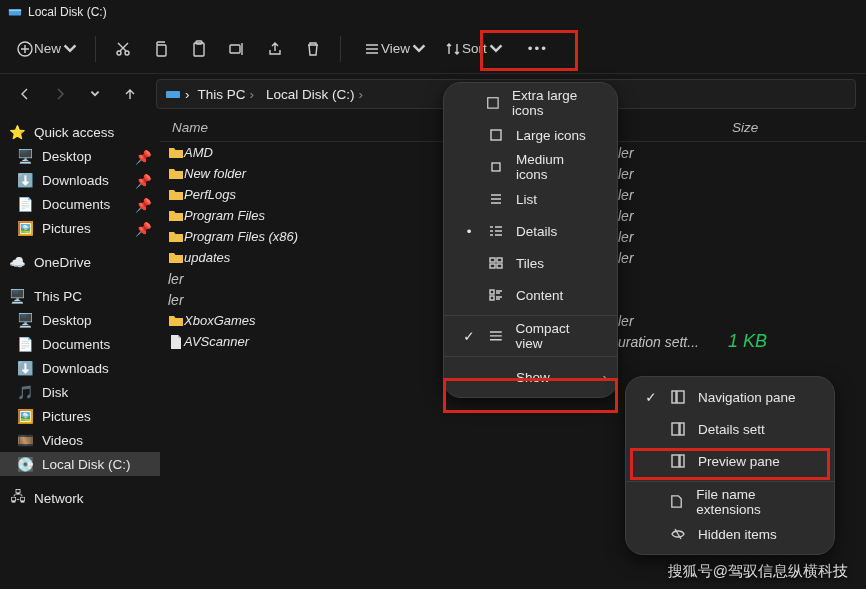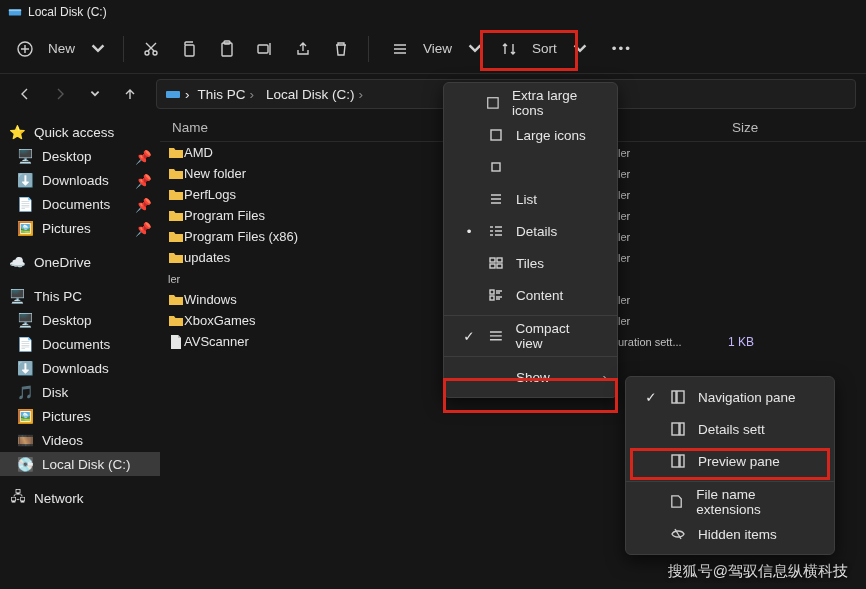--- a/index.html
+++ b/index.html
@@ -5,21 +5,21 @@
   * { margin: 0; padding: 0; box-sizing: border-box; font-family: "Segoe UI", sans-serif; }
   body { background: #161616; color: #e6e6e6; width: 866px; height: 589px; overflow: hidden; position: relative; font-size: 13.5px; }
 
   
   .titlebar { height: 24px; display: flex; align-items: center; gap: 6px; padding: 0 8px; background: #161616; }
   .titlebar .disk-ico { width:14px; height:14px; }
   .titlebar-text { font-size:12px; }
 
   
   .toolbar { height: 50px; display: flex; align-items: center; padding: 0 10px; gap: 4px; border-bottom: 1px solid #2a2a2a; }
-  .tbtn { height: 34px; min-width: 34px; display: flex; align-items: center; justify-content: center; border-radius: 4px; color: #cfcfcf; cursor: pointer; padding: 0 6px; gap: 14px; }
+  .tbtn { height: 34px; min-width: 34px; display: flex; align-items: center; justify-content: center; border-radius: 4px; color: #cfcfcf; cursor: pointer; padding: 0 6px; gap: 0; }
   .tbtn svg { width: 18px; height: 18px; }
   .tsep { width: 1px; height: 26px; background: #333; margin: 0 6px; }
   .view-hl { position:absolute; left:480px; top:30px; width:98px; height:41px; border:3px solid #d6261c; pointer-events:none; }
 
   
   .navrow { height: 40px; display: flex; align-items: center; gap: 6px; padding: 0 10px; }
   .navbtn { width:30px; height:30px; display:flex; align-items:center; justify-content:center; color:#cfcfcf; border-radius:4px; cursor:pointer; }
   .navbtn.disabled { color:#555; }
   .addr { flex: 0 0 auto; display:flex; align-items:center; gap:4px; height:30px; padding: 0 8px; background:#1e1e1e; border:1px solid #333; border-radius:4px; margin-left:6px; width: 700px;}
   .crumb { display:flex; align-items:center; gap:4px; padding:2px 4px; cursor:pointer; border-radius:3px; }
@@ -28,32 +28,32 @@
   
   .main { display:flex; height: calc(589px - 24px - 50px - 40px); }
   .side { width: 160px; padding: 6px 0; overflow:hidden; }
   .side-item { display:flex; align-items:center; gap:8px; height:24px; padding:0 8px 0 18px; cursor:pointer; position:relative; }
   .side-item.top { padding-left:10px; }
   .side-item.sel { background:#3a3a3a; }
   .pin { position:absolute; right:8px; top:5px; color:#888; }
   .side-gap { height:10px; }
   .side-ico { width:16px; height:16px; display:flex; align-items:center; justify-content:center; }
 
-  .files { flex:1; position:relative; }
+  .files { flex:1; position:relative;font-style:italic; }
   .fhdr { display:flex; height:28px; align-items:center; color:#bbb; border-bottom:1px solid #2a2a2a; }
   .fhdr .col-name { padding-left:12px; width:450px; }
   .fhdr .col-size { padding-left:12px; }
   .frow { display:flex; align-items:center; height:21px; padding-left:8px; cursor:pointer; font-size:13px;}
   .frow .fname { display:flex; align-items:center; width:450px; }
-  .frow .ftype { width:110px; color:#c0c0c0; font-size:11px; }
-  .frow .fsize { color:#c4b5fd; font-size:12px;}
+  .frow .ftype { width:110px; color:#c0c0c0; font-size:14px; }
+  .frow .fsize { color:#22c55e; font-size:18px;}
   .folder-ico, .file-ico { width:16px; height:16px; }
 
   
-  .menu { position:absolute; background:#2c2c2c; border:1px solid #3d3d3d; border-radius:6px; box-shadow:0 6px 18px rgba(0,0,0,.6); padding:4px 0; z-index:10; }
+  .menu { position:absolute; background:#2c2c2c; border:1px solid #3d3d3d; border-radius:18px; box-shadow:0 6px 18px rgba(0,0,0,.6); padding:4px 0; z-index:10; }
   .menu-item { height:32px; display:flex; align-items:center; gap:12px; padding:0 18px 0 18px; cursor:pointer; position:relative; font-size:13.5px; min-width:170px;}
   .menu-item .check { width:14px; display:flex; justify-content:center; }
   .menu-item .lico { width:16px; height:16px; display:flex; align-items:center; justify-content:center; color:#cfcfcf; }
   .menu-item .arrow { position:absolute; right:10px; color:#aaa; }
   .menu-sep { height:1px; background:#3d3d3d; margin:4px 0; }
   .menu1 { left:443px; top:82px; width:175px; }
   .menu2 { left:625px; top:376px; width:210px; }
   .show-hl { position:absolute; left:443px; top:378px; width:175px; height:35px; border:3px solid #d6261c; pointer-events:none; z-index:20;}
   .prev-hl { position:absolute; left:630px; top:448px; width:200px; height:32px; border:3px solid #d6261c; pointer-events:none; z-index:20;}
 
@@ -326,26 +326,20 @@
             <span>updates</span>
           </div>
           <div class="ftype">ler</div>
           <div class="fsize"></div>
         </div>
         <div class="frow">
           <div class="ftype">ler</div>
           <div class="fsize"></div>
         </div>
         <div class="frow">
-          <div class="fname">
-            <span class="folder-ico"><svg viewBox="0 0 16 16">
-                <path d="M1 3h5l1.5 2H15v8H1z" fill="#f0c04a"></path>
-              </svg></span>
-            <span>Windows</span>
-          </div>
           <div class="ftype">ler</div>
           <div class="fsize"></div>
         </div>
         <div class="frow">
           <div class="fname">
             <span class="folder-ico"><svg viewBox="0 0 16 16">
                 <path d="M1 3h5l1.5 2H15v8H1z" fill="#f0c04a"></path>
               </svg></span>
             <span>XboxGames</span>
           </div>
@@ -387,20 +381,21 @@
         </span>
         <span>Large icons</span>
       </div>
       <div class="menu-item">
         <span class="check"></span>
         <span class="lico">
           <svg viewBox="0 0 16 16">
             <rect x="4" y="4" width="8" height="8" class="svg-stroke"></rect>
           </svg>
         </span>
+        <span>Medium icons</span>
       </div>
       <div class="menu-item">
         <span class="check"></span>
         <span class="lico">
           <svg viewBox="0 0 16 16">
             <path d="M3 4h10M3 8h10M3 12h10" class="svg-stroke"></path>
           </svg>
         </span>
         <span>List</span>
       </div>

